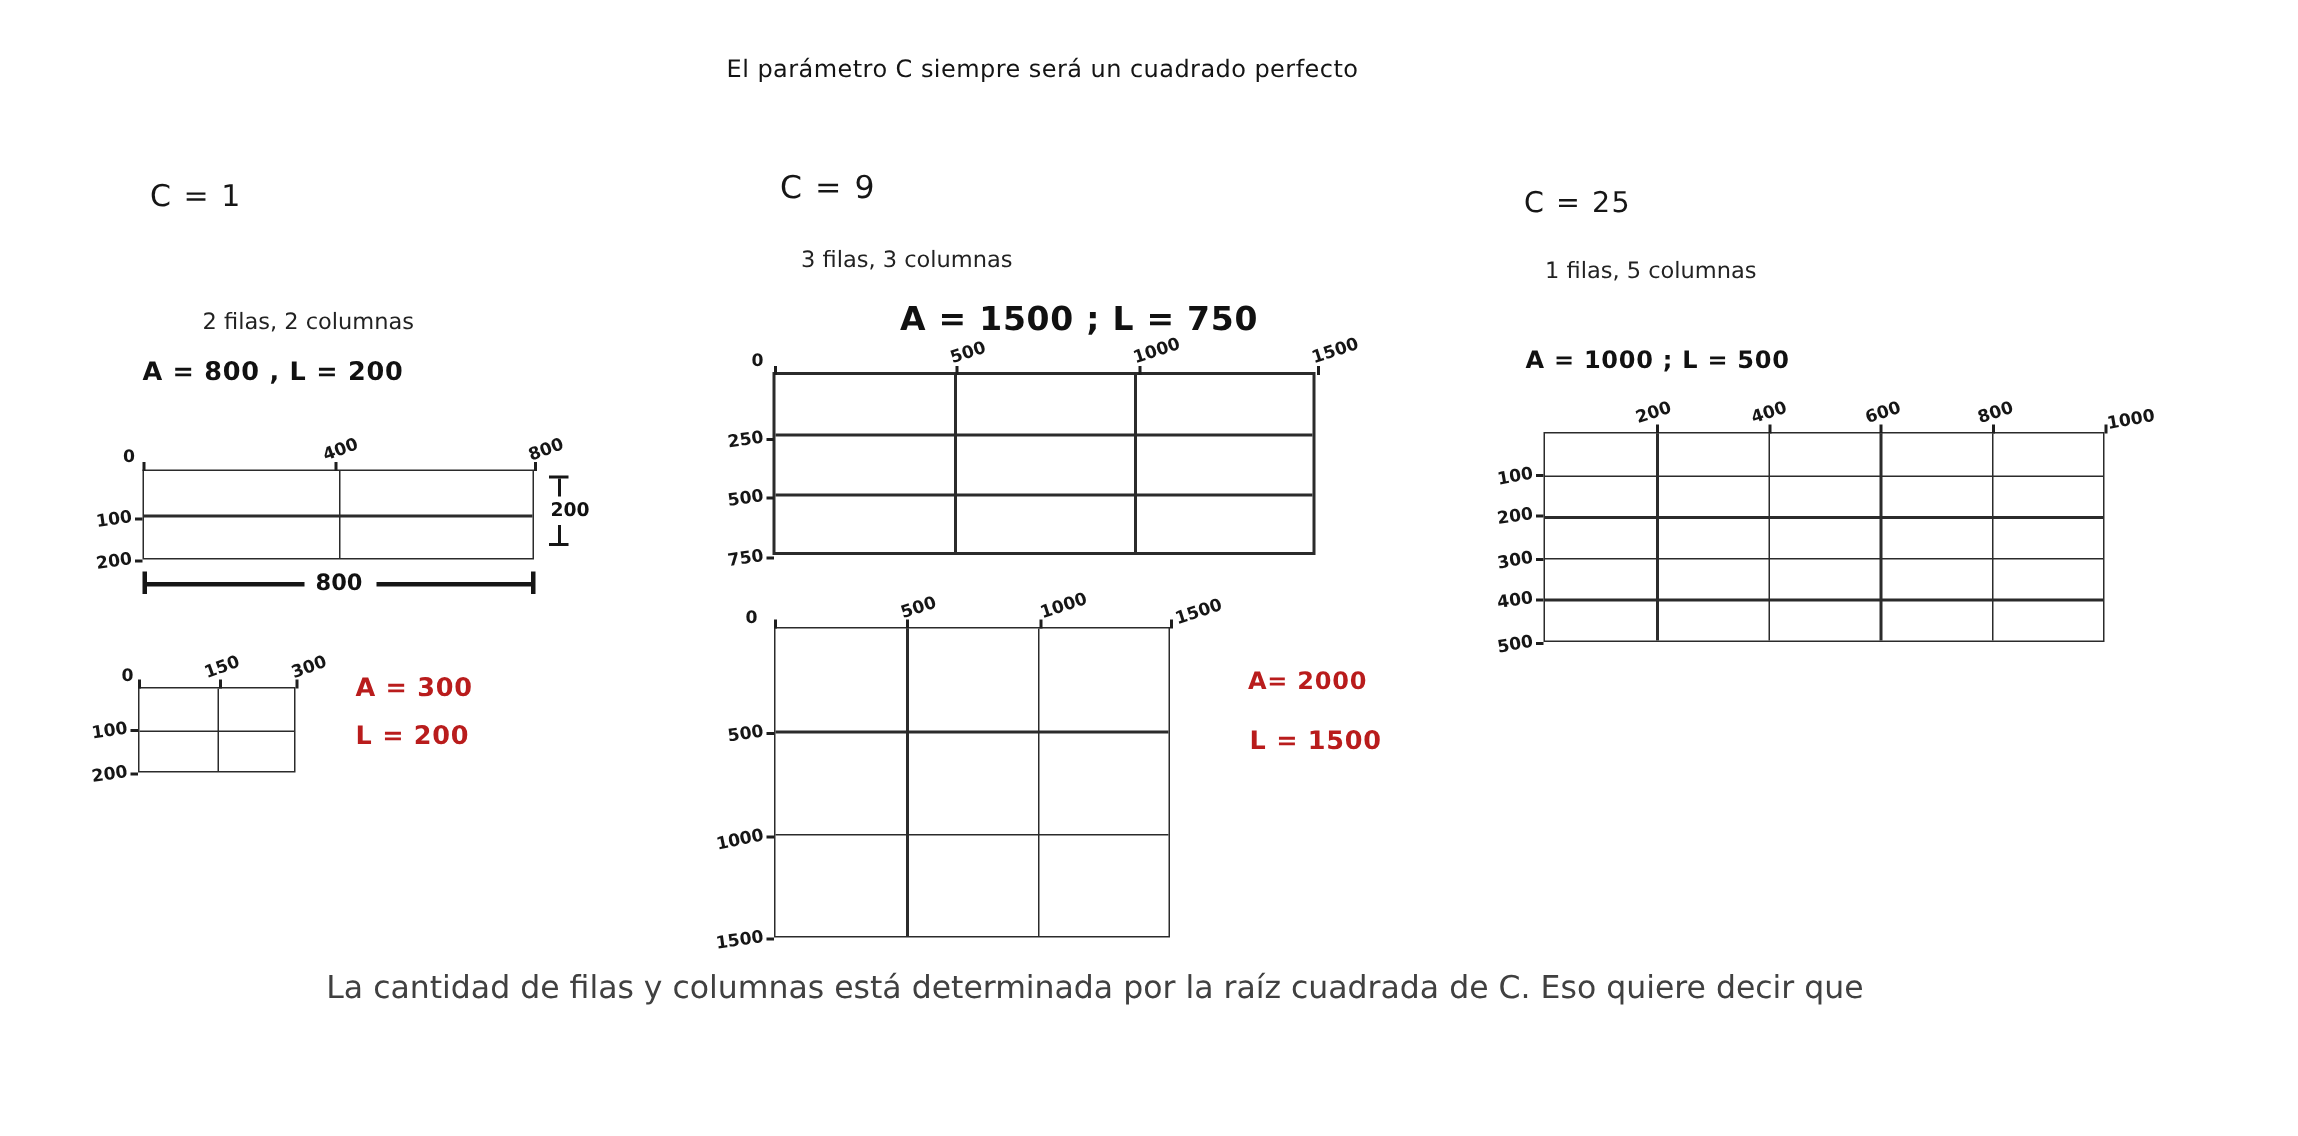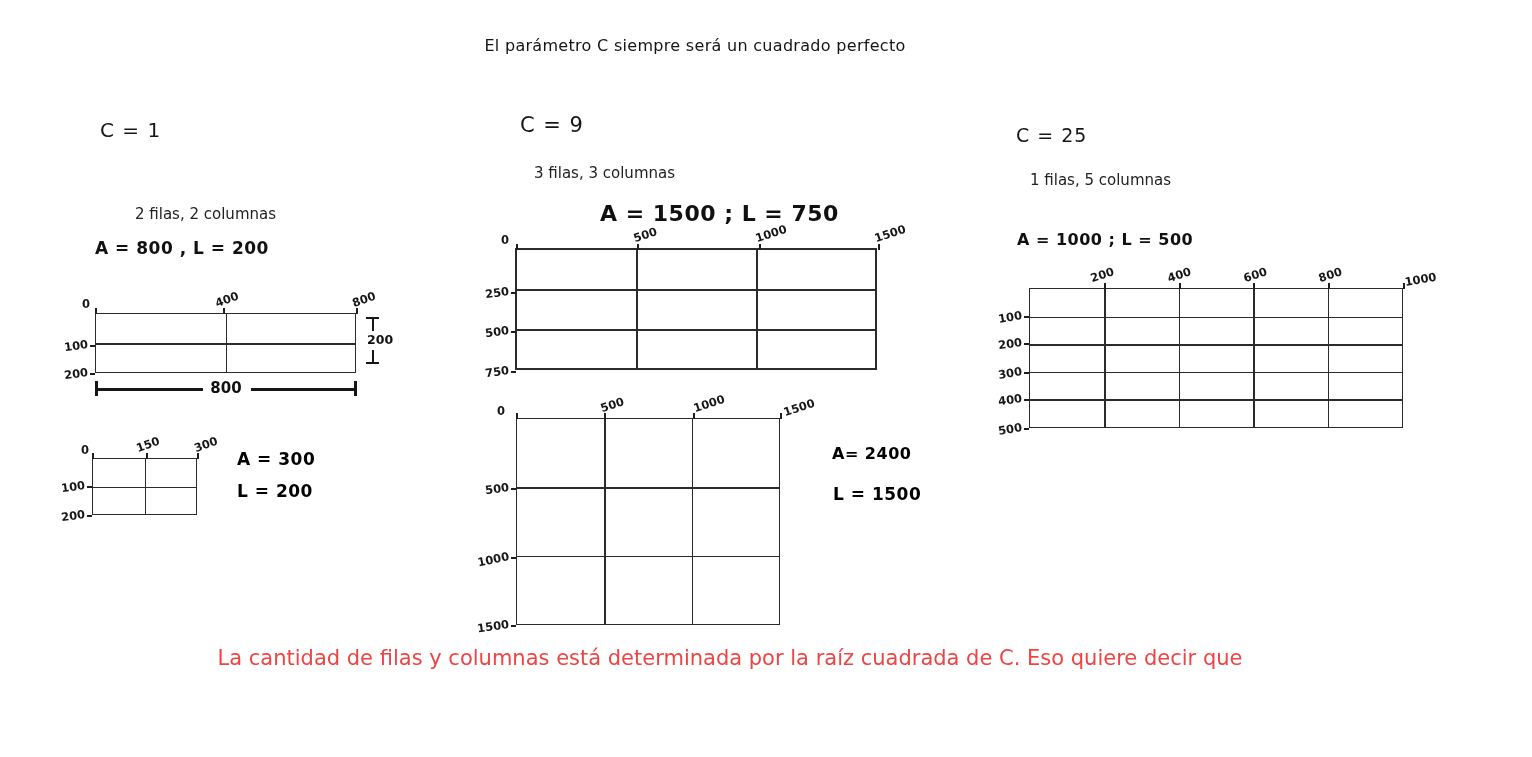--- a/index.html
+++ b/index.html
@@ -7,26 +7,26 @@
     position:relative;width:1532px;height:757px;background:#ffffff;
     font-family:"DejaVu Sans","Liberation Sans",sans-serif;color:#1a1a1a;overflow:hidden;
   }
   .abs{position:absolute;}
   .title{
     left:0;top:36px;width:1390px;text-align:center;
     font-size:16px;letter-spacing:.3px;color:#141414;
   }
   .footer{
     left:90px;top:644px;width:1280px;text-align:center;
-    font-size:21px;line-height:29px;color:#ef4444;
+    font-size:21px;line-height:29px;color:#404040;
   }
   .heading{font-size:20px;color:#161616;letter-spacing:1px;}
   .subheading{font-size:15px;color:#222;}
   .formula{font-size:17px;font-weight:700;color:#111;letter-spacing:.5px;}
-  .side-text{font-size:17px;font-weight:700;color:#000000;letter-spacing:.5px;white-space:nowrap;}
+  .side-text{font-size:17px;font-weight:700;color:#b91c1c;letter-spacing:.5px;white-space:nowrap;}
 
   
   .grid-box{position:absolute;border:1.6px solid #2b2b2b;box-sizing:border-box;}
   .hline{position:absolute;left:0;right:0;background:#2b2b2b;}
   .vline{position:absolute;top:0;bottom:0;background:#2b2b2b;}
   .tick-v{position:absolute;top:-6px;height:6px;width:2px;background:#1e1e1e;}
   .tick-h{position:absolute;left:-6px;width:5px;height:2px;background:#1e1e1e;}
   .axis-label{
     position:absolute;font-size:11.5px;font-weight:700;color:#161616;
     white-space:nowrap;transform-origin:left bottom;line-height:13px;
@@ -169,20 +169,20 @@
     <div class="dim-part" style="left:0;top:3px;width:2.5px;height:15px;"></div>
     <div class="dim-part" style="left:2px;top:10px;width:106px;height:2.5px;"></div>
     <div class="dim-label" style="left:108px;top:1px;width:46px;text-align:center;font-size:15px;">800</div>
     <div class="dim-part" style="left:156px;top:10px;width:104px;height:2.5px;"></div>
     <div class="dim-part" style="left:259px;top:3px;width:2.5px;height:15px;"></div>
   </div>
 
   <div class="abs side-text" style="left:237px;top:449px;">A = 300</div>
   <div class="abs side-text" style="left:237px;top:481px;">L = 200</div>
 
-  <div class="abs side-text" style="left:832px;top:444px;font-size:16px;">A= 2400</div>
+  <div class="abs side-text" style="left:832px;top:444px;font-size:16px;">A= 2000</div>
   <div class="abs side-text" style="left:833px;top:484px;">L = 1500</div>
 
   <div class="abs footer">
     <div>La cantidad de filas y columnas está determinada por la raíz cuadrada de C. Eso quiere decir que</div>
   </div>
 
 </div>
 
 </body></html>

